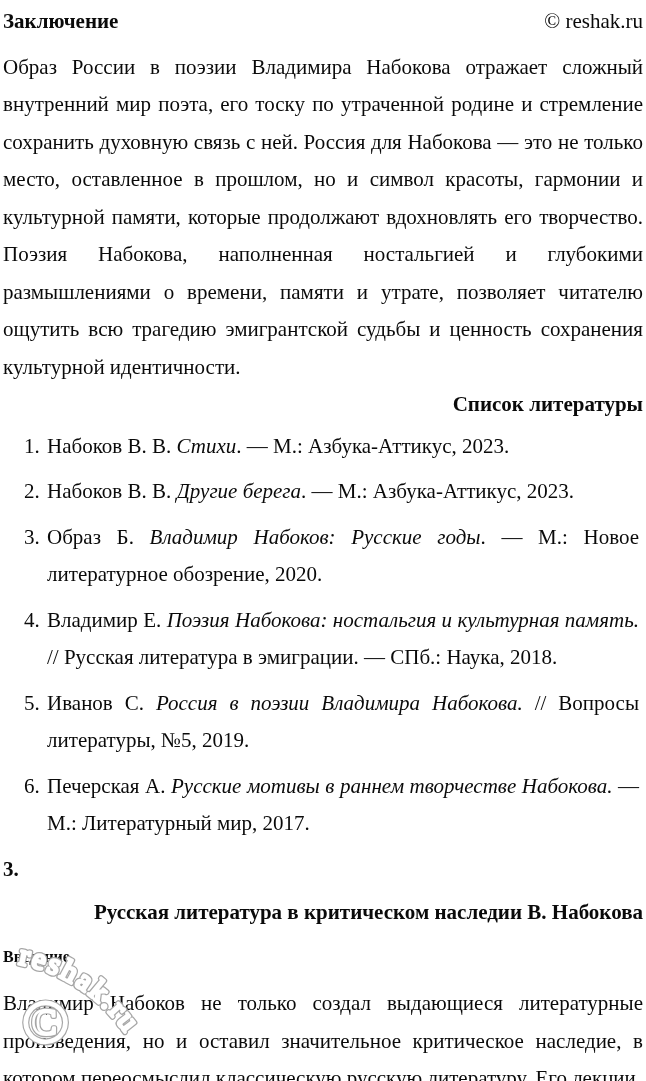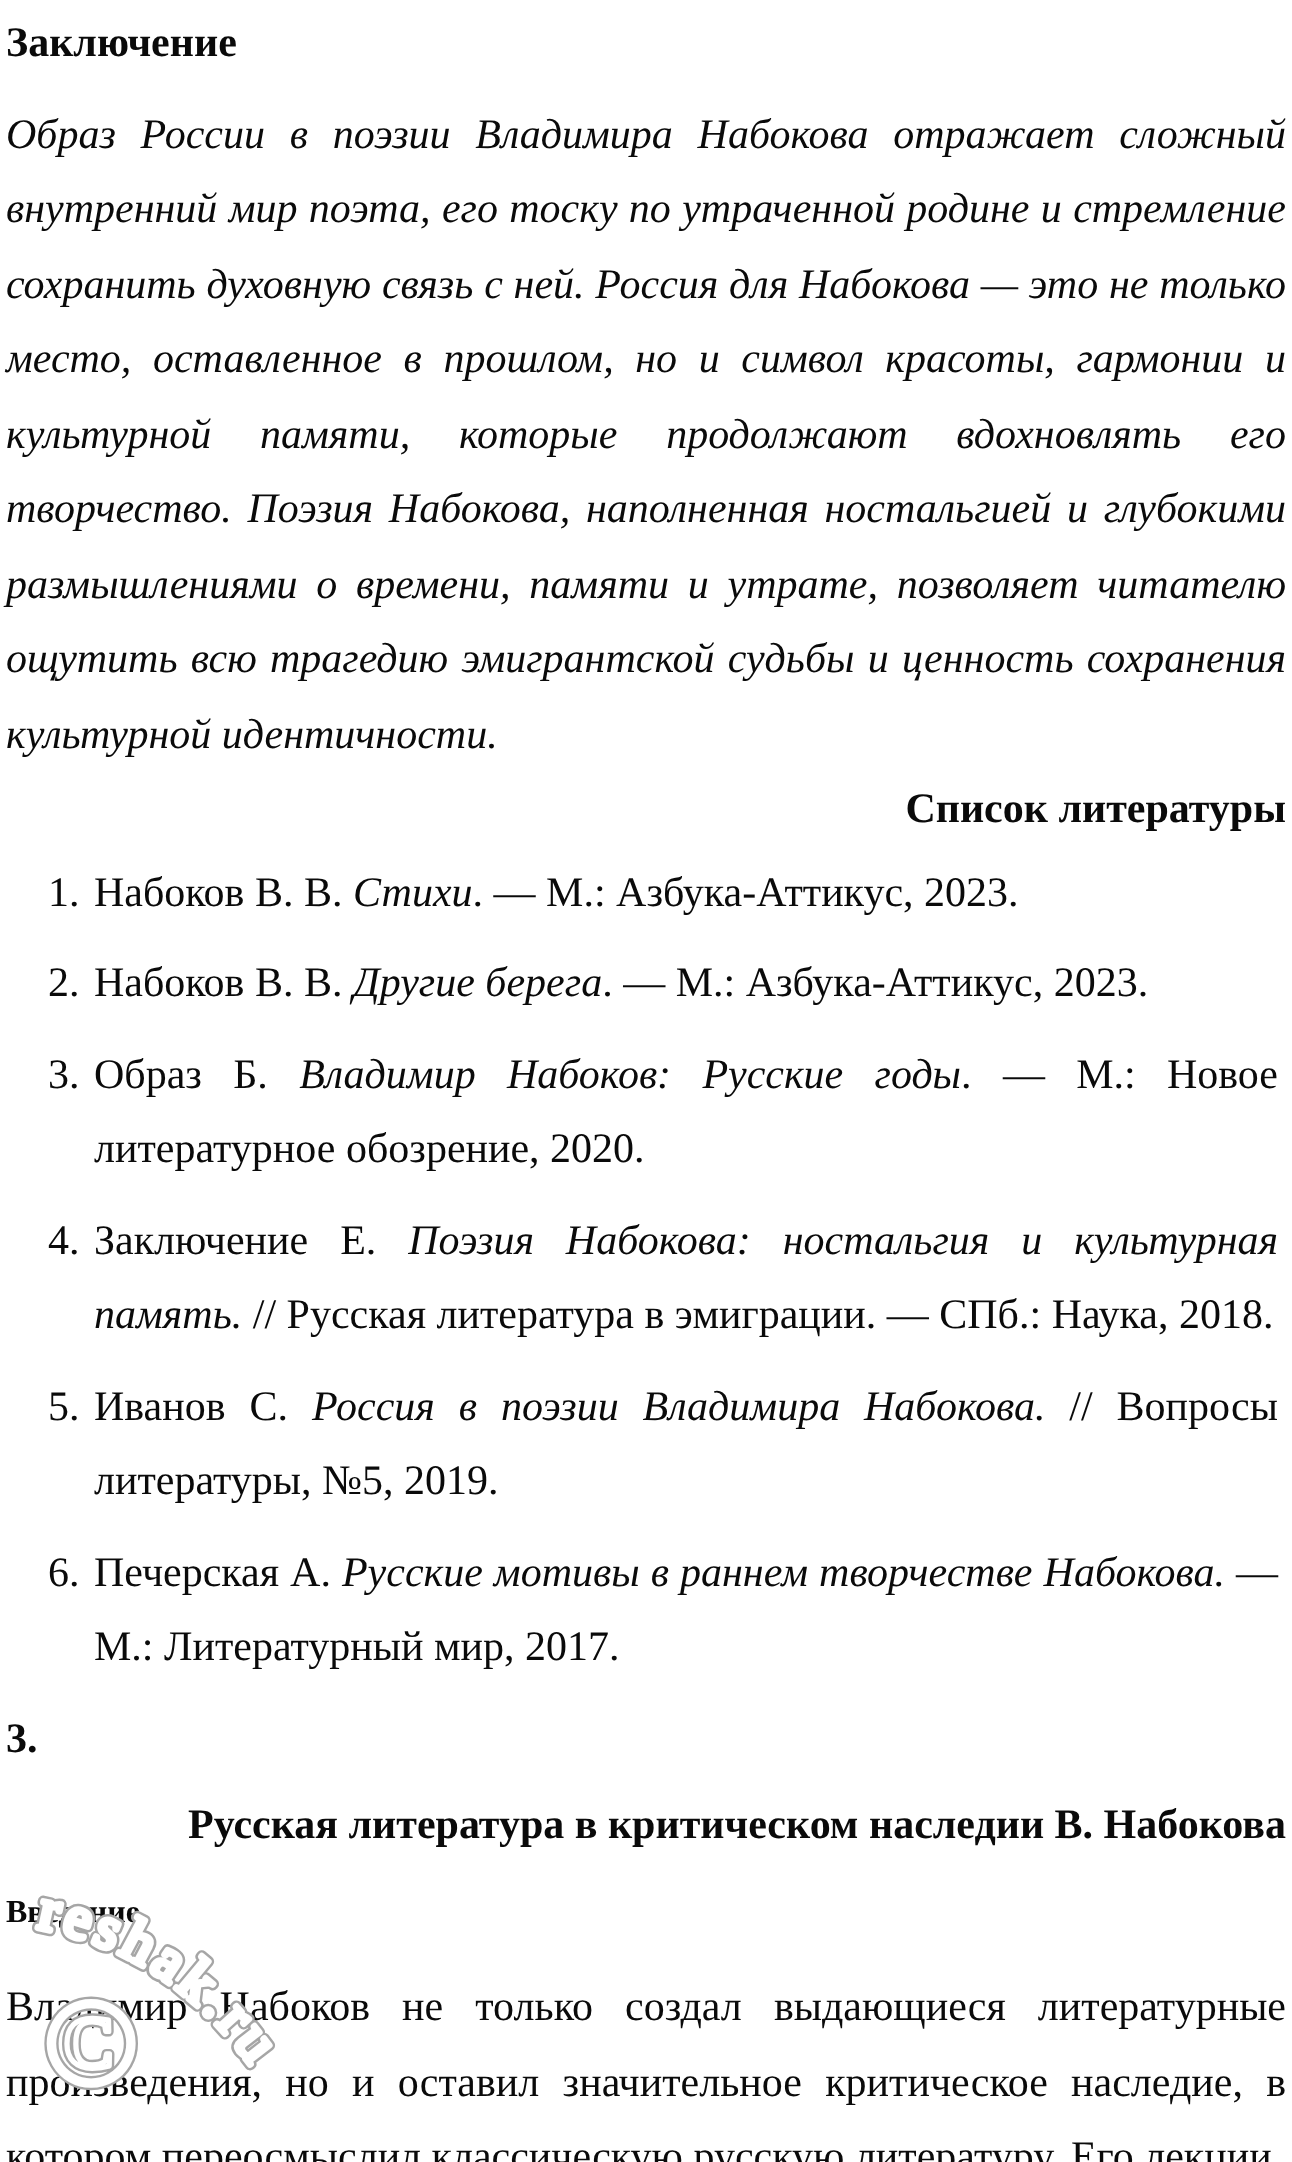--- a/index.html
+++ b/index.html
@@ -30,21 +30,20 @@
   }
   .doc-header .hdr-title {
     font-weight: bold;
   }
   .doc-header .hdr-copyright {
     font-weight: normal;
   }
   p.body-par {
     margin: 8px 0 0 0;
     text-align: justify;
-    font-style: italic;
   }
   .bib-heading {
     margin: 0;
     font-weight: bold;
     font-size: 21px;
     line-height: 37.5px;
     text-align: right;
   }
   ol.bib-list {
     list-style: none;
@@ -102,31 +101,32 @@
     font-family: "Liberation Serif", "DejaVu Serif", serif;
   }
 </style>
 </head>
 <body>
 
 <div class="page">
 
   <div class="doc-header">
     <span class="hdr-title">Заключение</span>
+    <span class="hdr-copyright">© reshak.ru</span>
   </div>
 
   <p class="body-par">Образ России в поэзии Владимира Набокова отражает сложный внутренний мир поэта, его тоску по утраченной родине и стремление сохранить духовную связь с ней. Россия для Набокова — это не только место, оставленное в прошлом, но и символ красоты, гармонии и культурной памяти, которые продолжают вдохновлять его творчество. Поэзия Набокова, наполненная ностальгией и глубокими размышлениями о времени, памяти и утрате, позволяет читателю ощутить всю трагедию эмигрантской судьбы и ценность сохранения культурной идентичности.</p>
 
   <h2 class="bib-heading">Список литературы</h2>
 
   <ol class="bib-list">
       <li><span>Набоков В. В. </span><span class="it">Стихи</span><span>. — М.: Азбука-Аттикус, 2023.</span></li>
       <li><span>Набоков В. В. </span><span class="it">Другие берега</span><span>. — М.: Азбука-Аттикус, 2023.</span></li>
       <li><span>Образ Б. </span><span class="it">Владимир Набоков: Русские годы</span><span>. — М.: Новое литературное обозрение, 2020.</span></li>
-      <li><span>Заключение Е. </span><span class="it">Поэзия Набокова: ностальгия и культурная память.</span><span> // Русская литература в эмиграции. — СПб.: Наука, 2018.</span></li>
+      <li><span>Владимир Е. </span><span class="it">Поэзия Набокова: ностальгия и культурная память.</span><span> // Русская литература в эмиграции. — СПб.: Наука, 2018.</span></li>
       <li><span>Иванов С. </span><span class="it">Россия в поэзии Владимира Набокова.</span><span> // Вопросы литературы, №5, 2019.</span></li>
       <li><span>Печерская А. </span><span class="it">Русские мотивы в раннем творчестве Набокова.</span><span> — М.: Литературный мир, 2017.</span></li>
     </ol>
 
   <p class="sec-num">3.</p>
 
   <h2 class="sec-title">Русская литература в критическом наследии В. Набокова</h2>
 
   <h3 class="sub-heading">Введение</h3>
 

